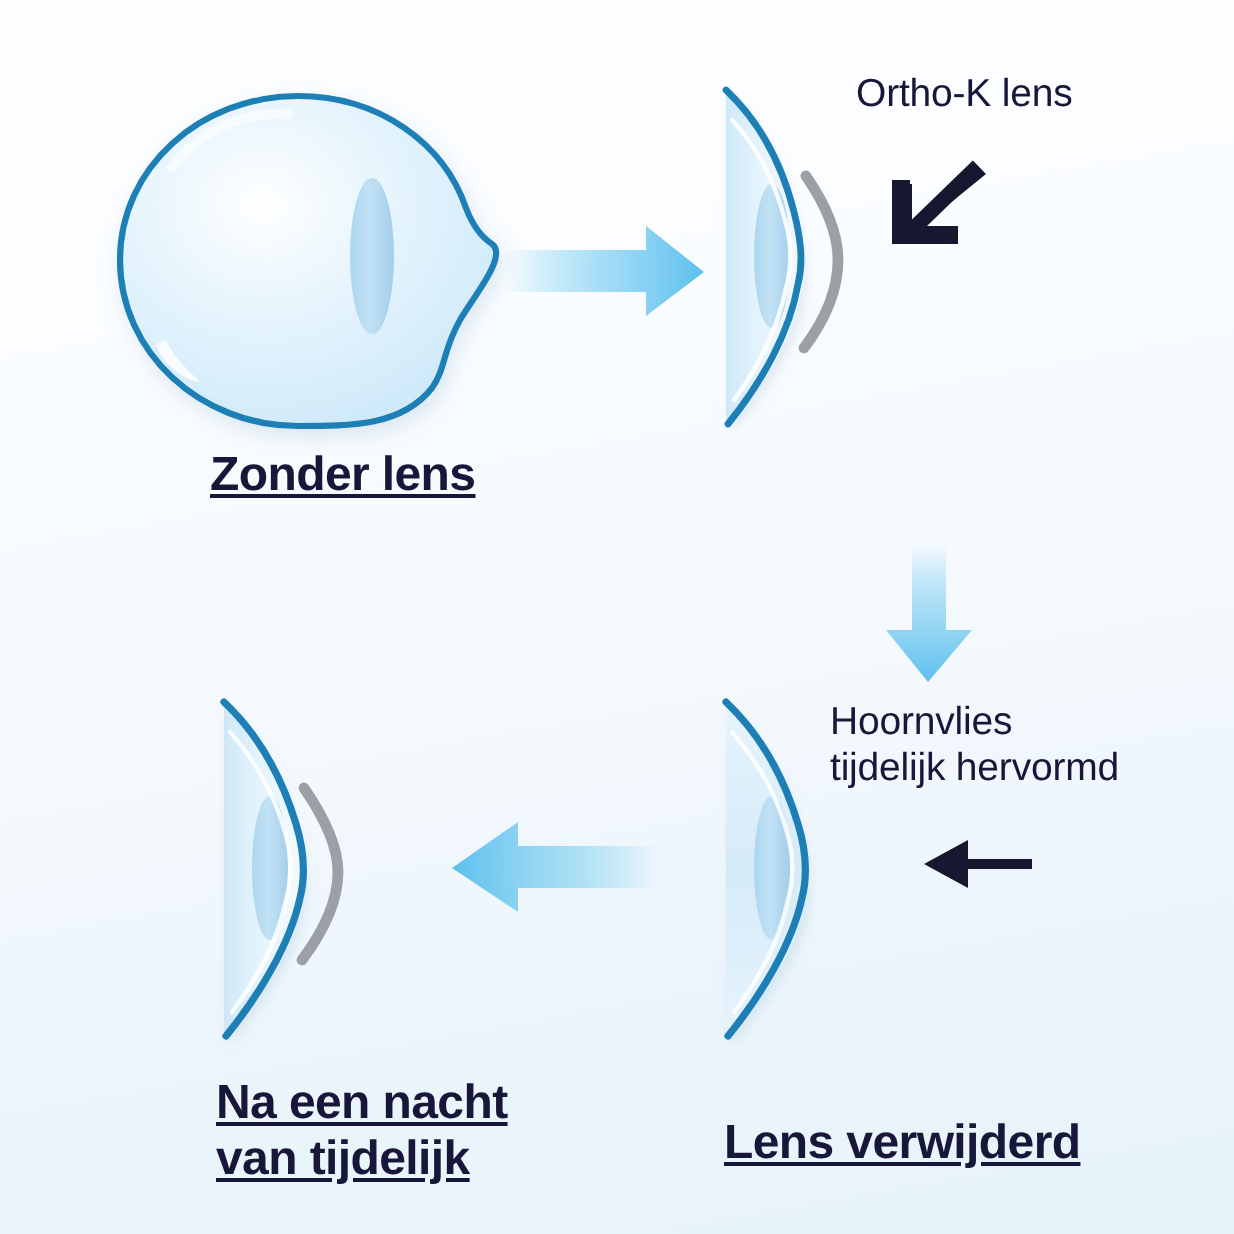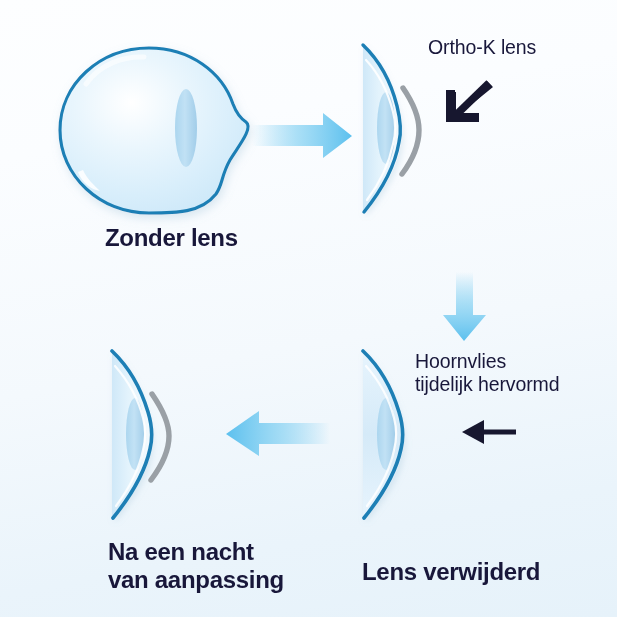--- a/index.html
+++ b/index.html
@@ -31,20 +31,21 @@
     position: absolute;
     color: #18173a;
     line-height: 1.18;
     white-space: pre-line;
     letter-spacing: -0.1px;
   }
   .label.bold {
     font-weight: bold;
     font-size: 24px;
     letter-spacing: -0.3px;
+    text-decoration: underline;
   }
   .label.regular {
     font-weight: normal;
     font-size: 19.5px;
   }
   #label-zonder-lens  { left: 105px; top: 224px; }
   #label-lens-geplaatst { left: 362px; top: 224px; }
   #label-ortho-k      { left: 428px; top: 36px; }
   #label-hoornvlies   { left: 415px; top: 350px; }
   #label-lens-verwijderd { left: 362px; top: 558px; }
@@ -206,15 +207,15 @@
 
 
   <div class="label regular" id="label-ortho-k">Ortho-K lens</div>
 
   <div class="label regular" id="label-hoornvlies">Hoornvlies
 tijdelijk hervormd</div>
 
   <div class="label bold" id="label-lens-verwijderd">Lens verwijderd</div>
 
   <div class="label bold" id="label-na-een-nacht">Na een nacht
-van aanpassing</div>
+van tijdelijk</div>
 
 </div>
 
 </body></html>

